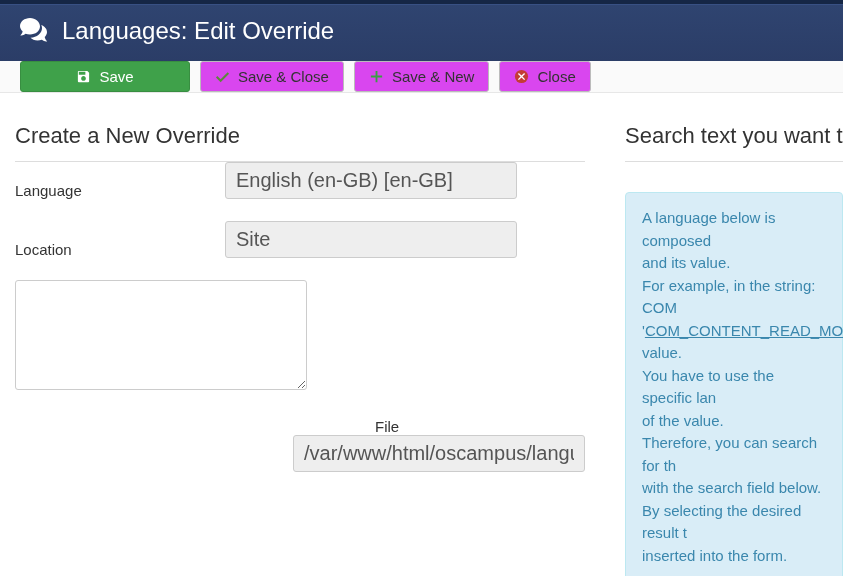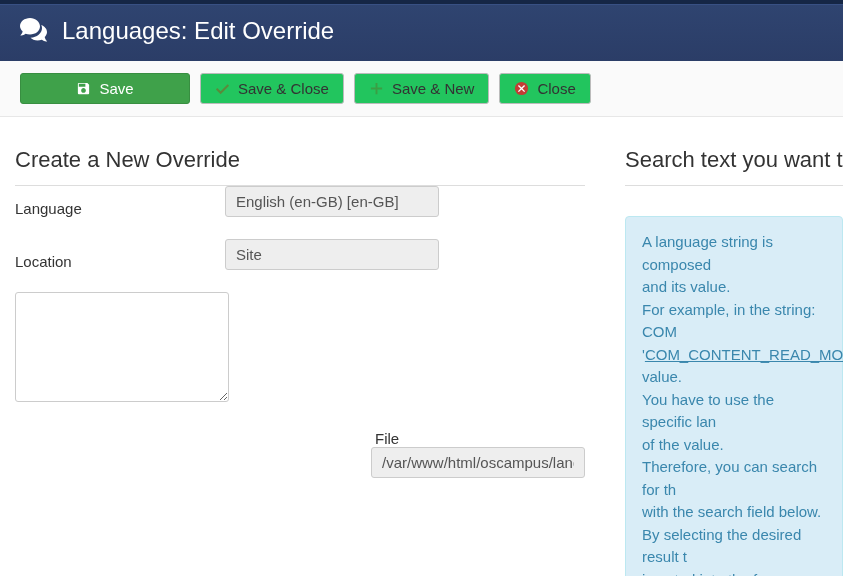--- a/index.html
+++ b/index.html
@@ -26,30 +26,30 @@
 }
 .header-icon svg { width: 28px; height: 24px; fill: #fff; }
 .header-title {
   color: #fff;
   font-size: 24px;
   font-weight: 400;
 }
 .toolbar {
   background: #fafafa;
   border-bottom: 1px solid #e7e7e7;
-  padding: 12px 20px;
+  padding: 0 20px;
   display: flex;
   gap: 10px;
 }
 .btn {
   display: inline-flex;
   align-items: center;
   gap: 8px;
   border: 1px solid #bbb;
-  background: #22c55e;
+  background: #d946ef;
   color: #333;
   padding: 6px 14px;
   font-size: 15px;
   border-radius: 3px;
   cursor: pointer;
 }
 .btn-save {
   background: #3fa14a;
   border-color: #388e41;
   color: #fff;
@@ -85,25 +85,25 @@
   align-items: flex-end;
   margin-bottom: 22px;
 }
 .form-label {
   width: 210px;
   font-size: 15px;
   color: #333;
   padding-top: 6px;
 }
 .form-control, .form-textarea {
-  width: 214px;
+  width: 292px;
   border: 1px solid #ccc;
   border-radius: 3px;
   padding: 6px 10px;
-  font-size: 15px;
+  font-size: 20px;
   font-family: inherit;
   color: #555;
 }
 .form-control[readonly] {
   background: #eeeeee;
   color: #555;
 }
 .form-textarea {
   height: 110px;
   resize: both;
@@ -206,21 +206,21 @@
     <div class="form-row" style="margin-top:22px;flex-direction:column;">
       <div class="form-label">File</div>
       <input class="form-control" readonly="" value="/var/www/html/oscampus/language/" style="">
     </div>
   </div>
 
   <div class="right">
     <h2>Search text you want to</h2>
 
     <div class="info-box">
-      <p><span>A language string is composed </span></p>
+      <p><span>A language below is composed </span></p>
       <p><span>and its value.</span></p>
       <p><span>For example, in the string: COM</span></p>
       <p><span>'</span><span class="underline">COM_CONTENT_READ_MOR</span></p>
       <p><span>value.</span></p>
       <p><span>You have to use the specific lan</span></p>
       <p><span>of the value.</span></p>
       <p><span>Therefore, you can search for th</span></p>
       <p><span>with the search field below.</span></p>
       <p><span>By selecting the desired result t</span></p>
       <p><span>inserted into the form.</span></p>

